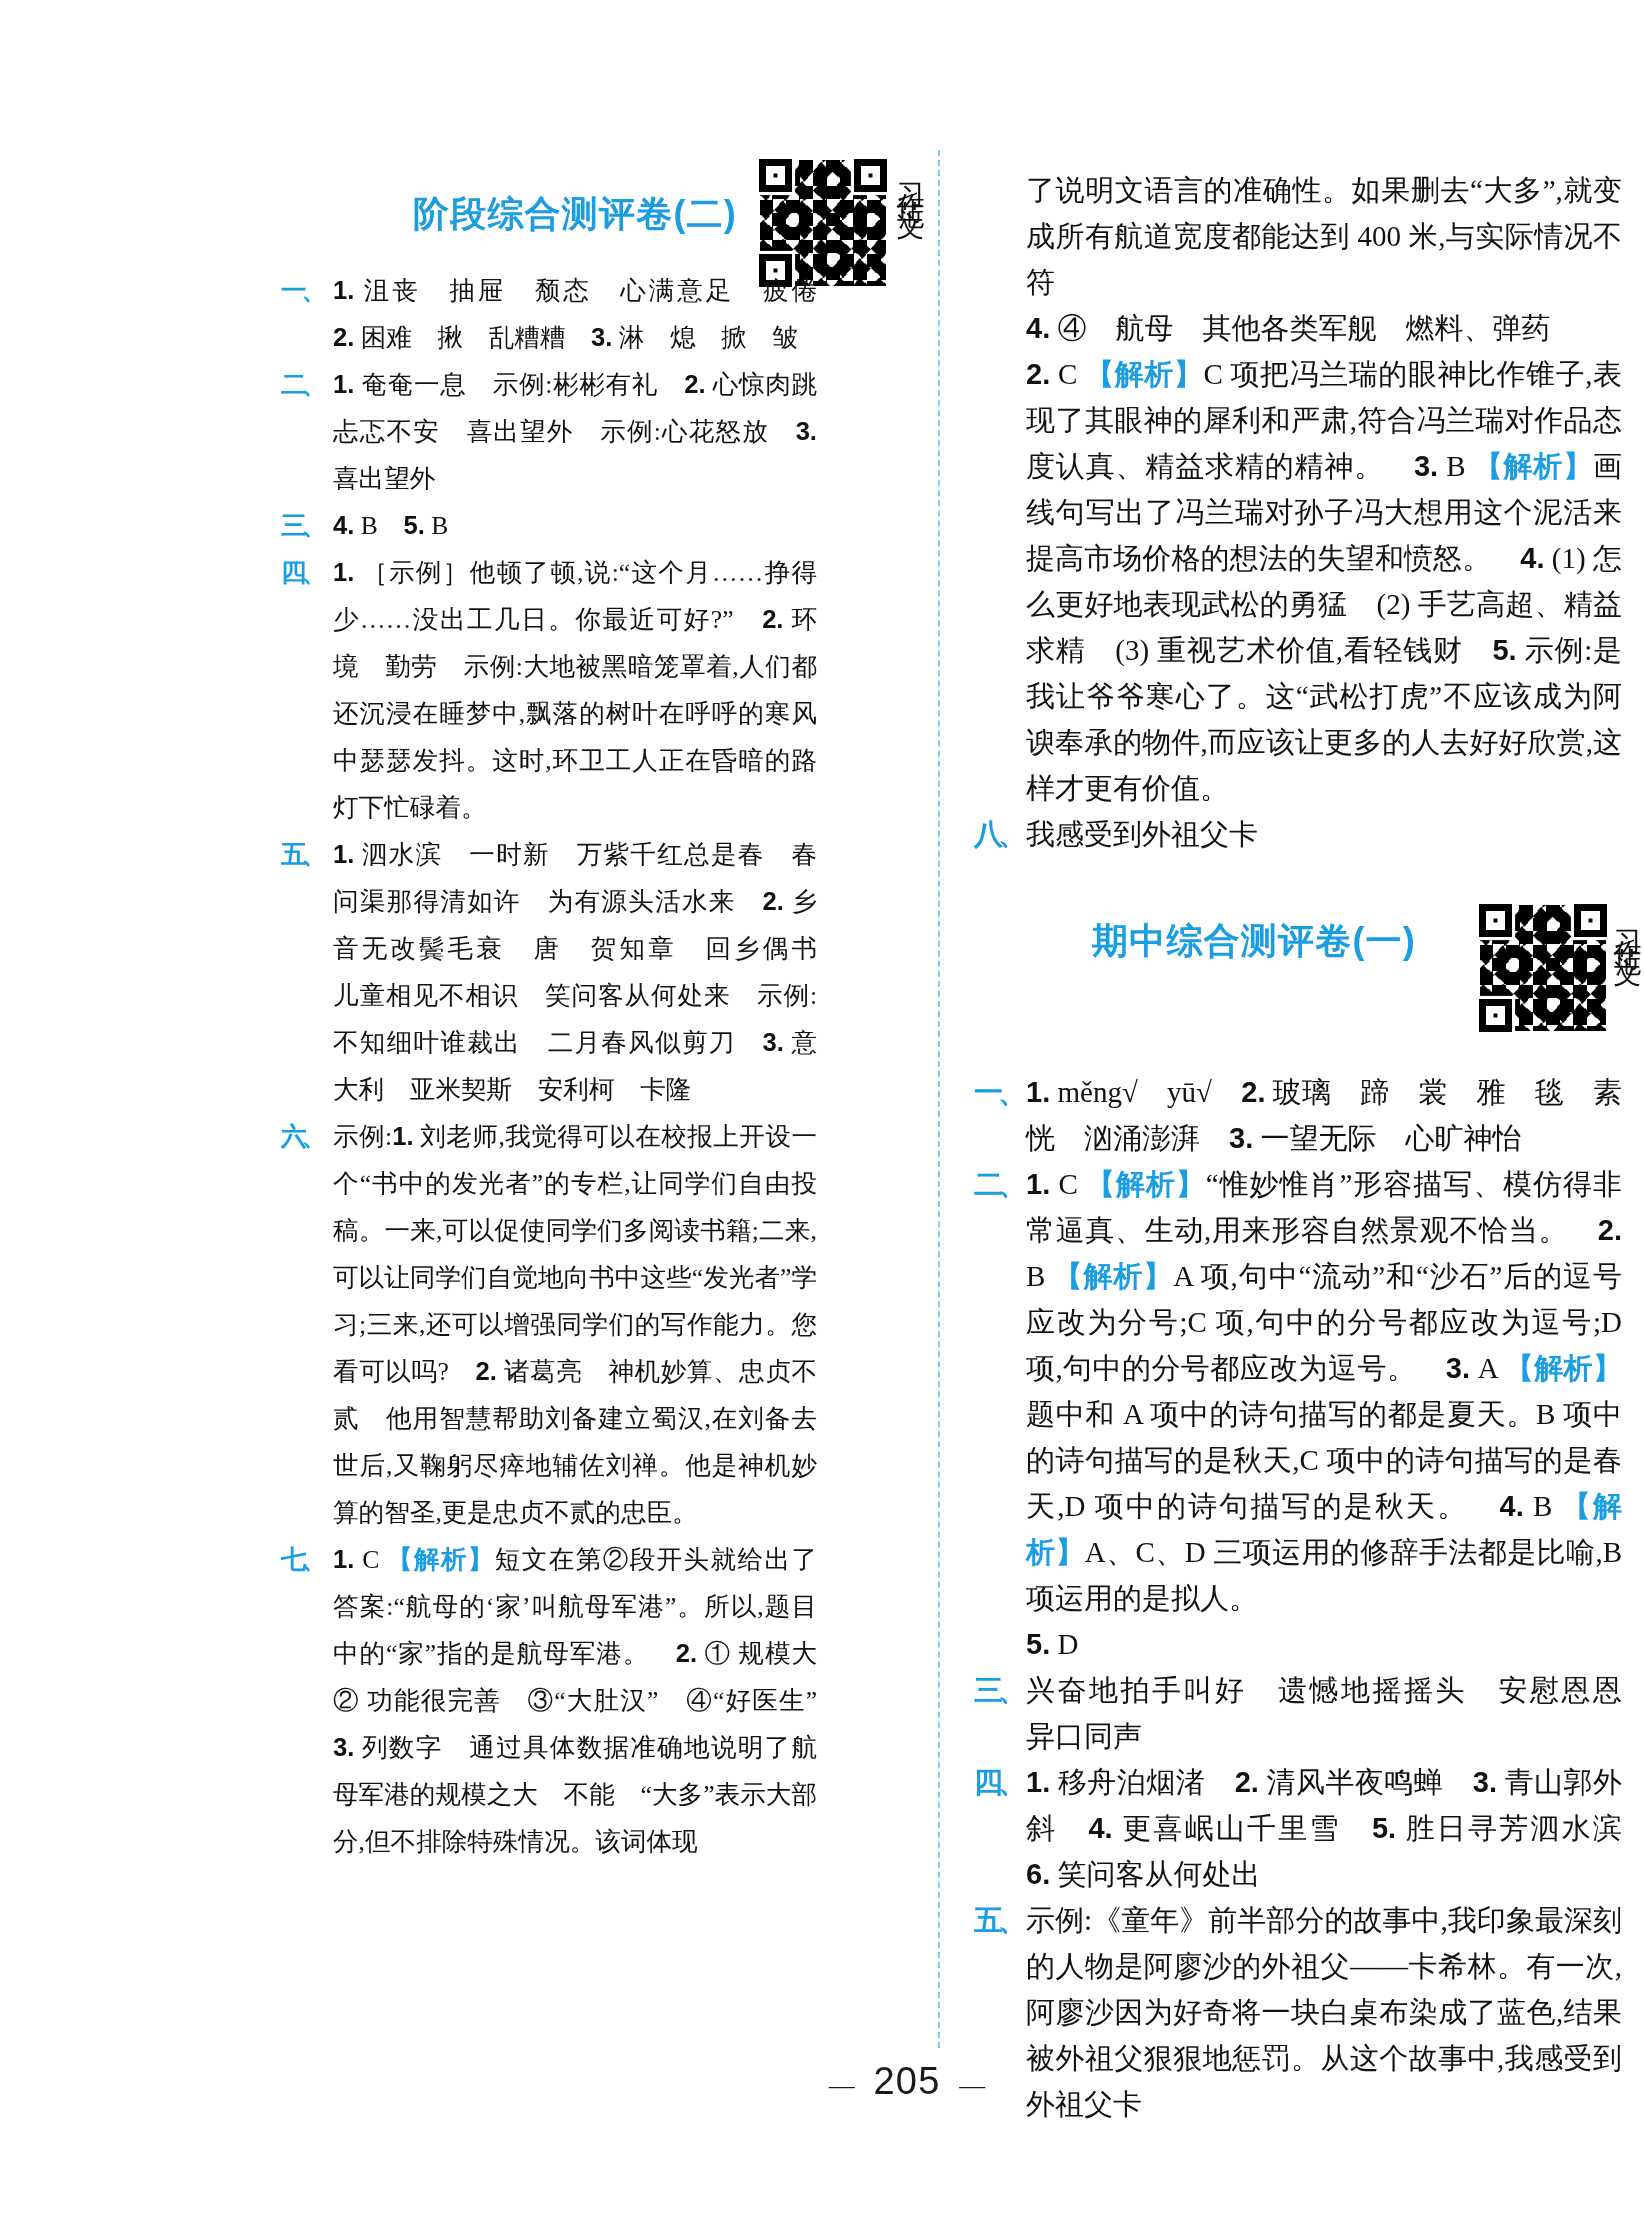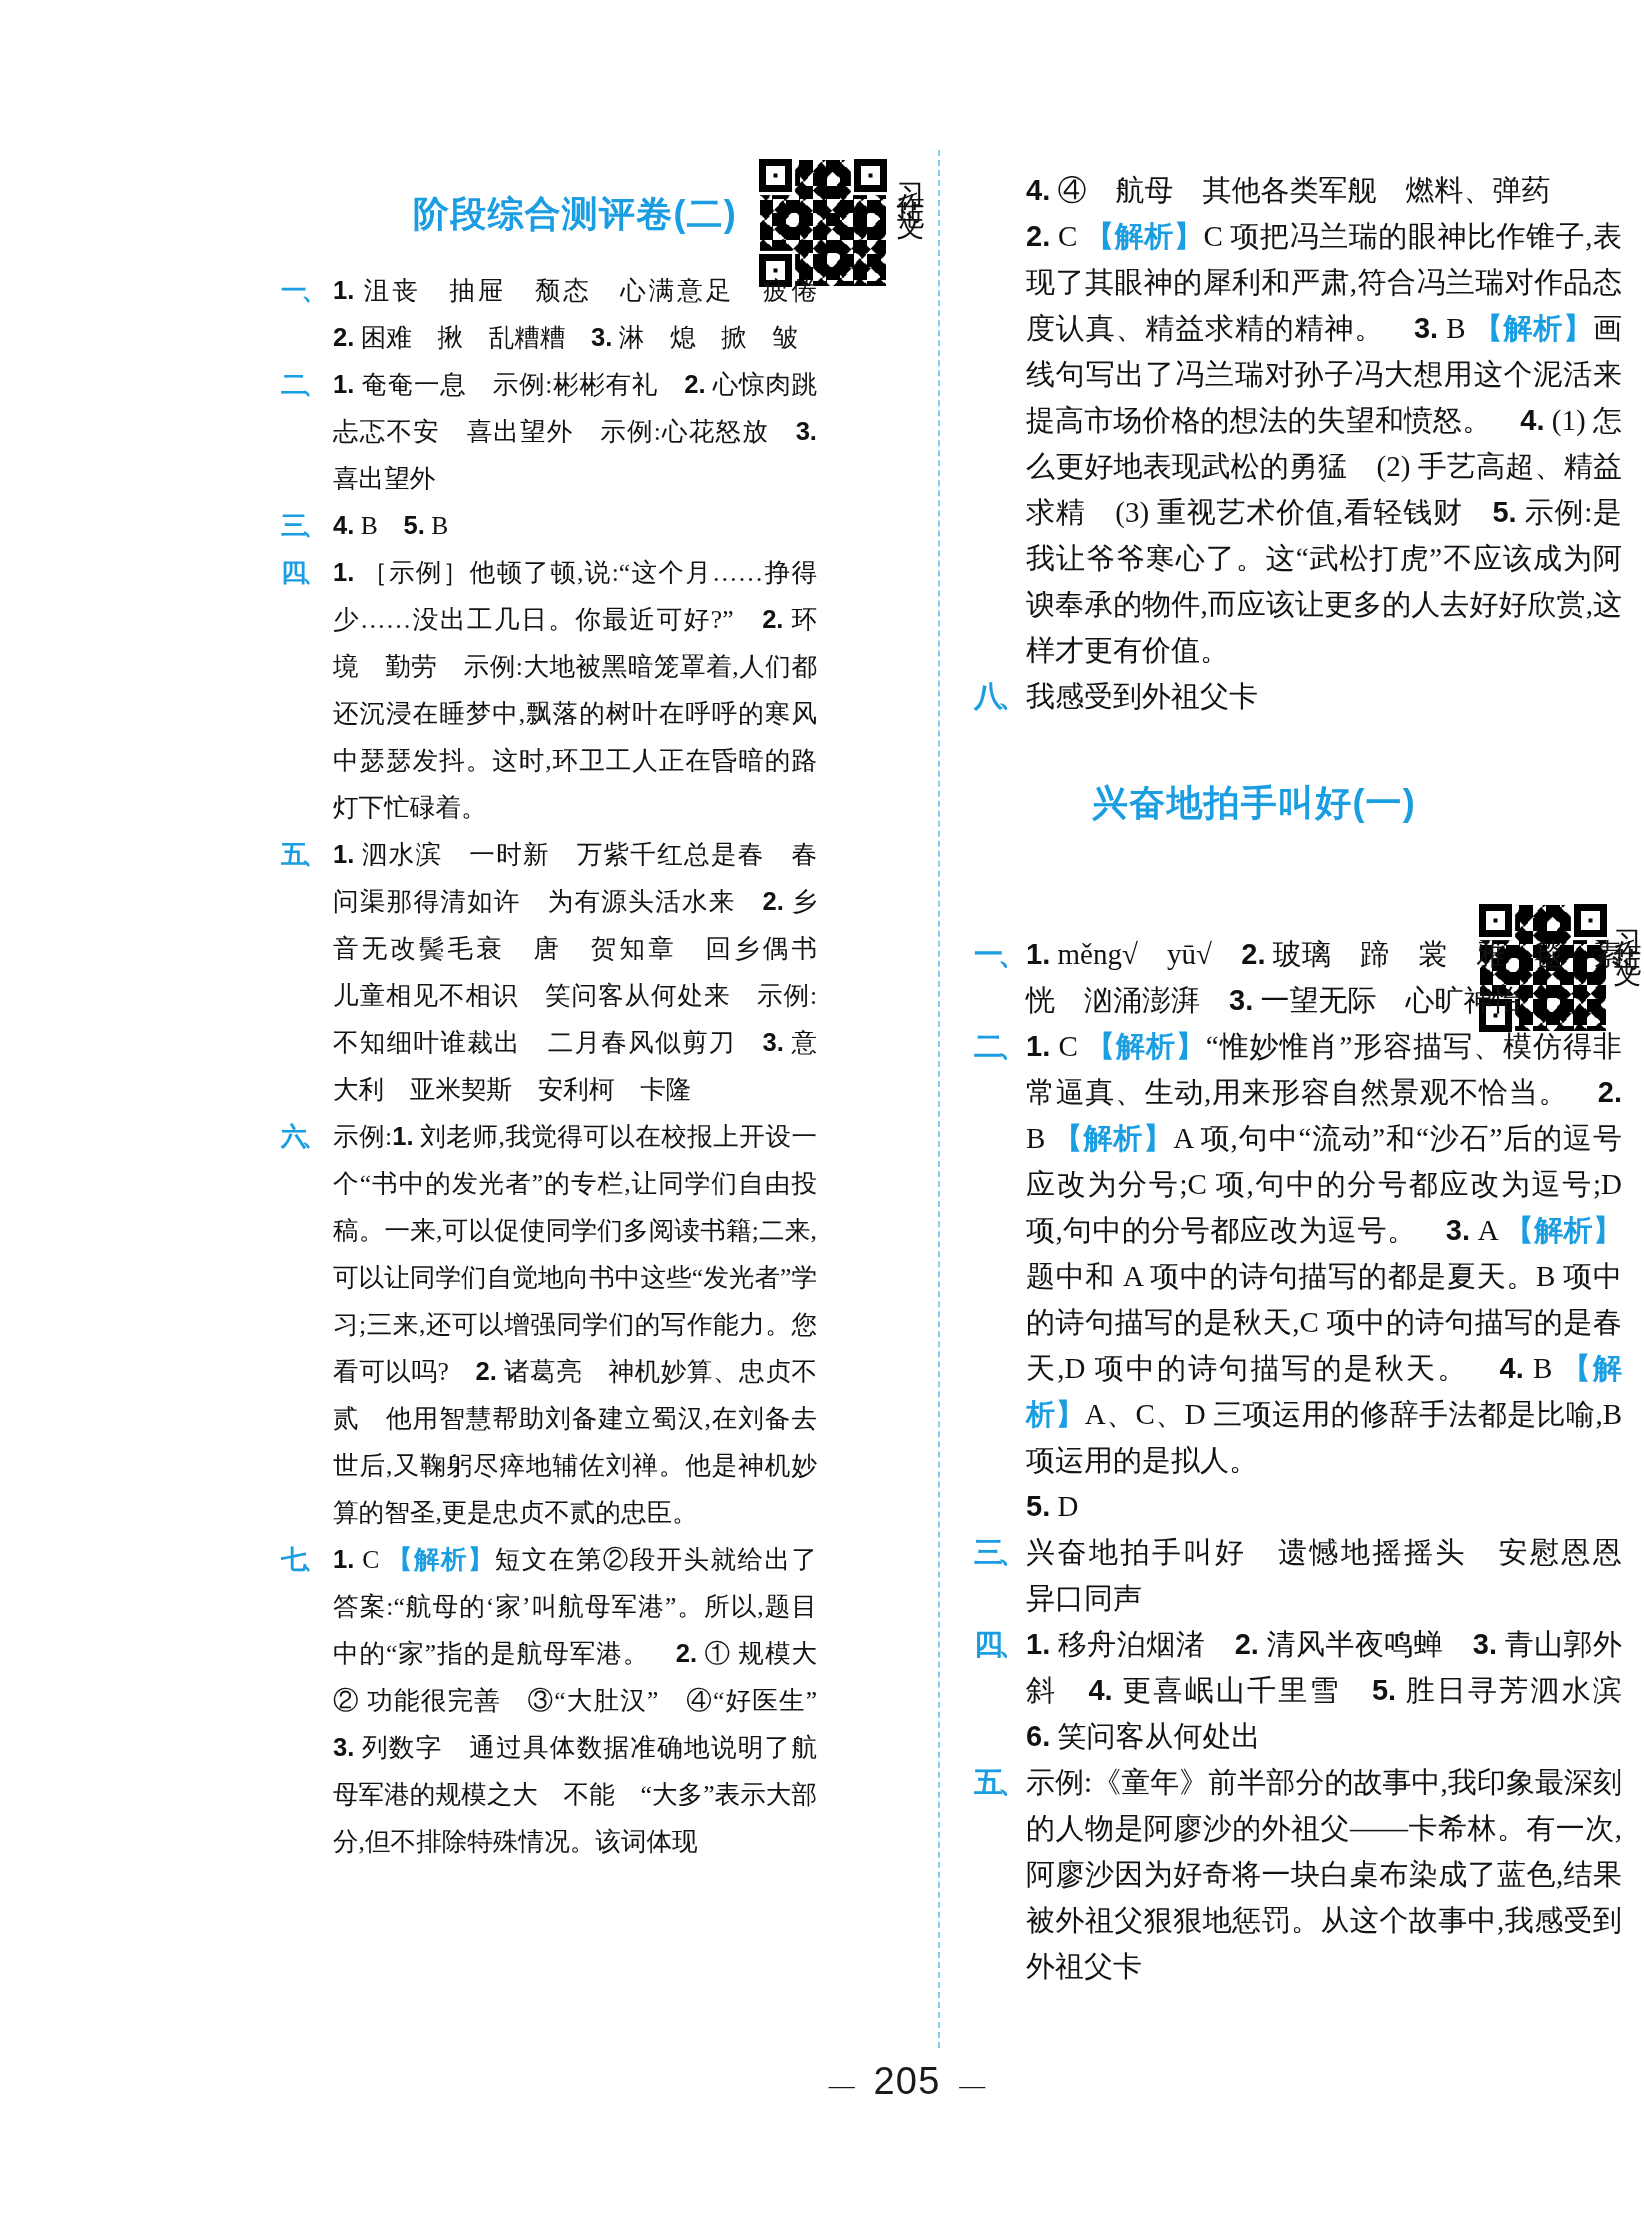--- a/index.html
+++ b/index.html
@@ -140,40 +140,44 @@
         <p class="para">
           <span class="marker">七、</span>
           <span class="txt"><b class="n">1.</b> C <span class="tag">【解析】</span>短文在第②段开头就给出了答案:“航母的‘家’叫航母军港”。所以,题目中的“家”指的是航母军港。　<b class="n">2.</b> ① 规模大　② 功能很完善　③“大肚汉”　④“好医生”　<b class="n">3.</b> 列数字　通过具体数据准确地说明了航母军港的规模之大　不能　“大多”表示大部分,但不排除特殊情况。该词体现</span>
         </p>
       </div>
   </div>
 
   <div class="col col-right">
     <div>
 
+        <p class="para">
+          
+          <span class="txt">了说明文语言的准确性。如果删去“大多”,就变成所有航道宽度都能达到 400 米,与实际情况不符</span>
+        </p>
 
         <p class="para">
           
           <span class="txt"><b class="n">4.</b> ④　航母　其他各类军舰　燃料、弹药</span>
         </p>
 
 
         <p class="para">
           
           <span class="txt"><b class="n">2.</b> C <span class="tag">【解析】</span>C 项把冯兰瑞的眼神比作锥子,表现了其眼神的犀利和严肃,符合冯兰瑞对作品态度认真、精益求精的精神。　<b class="n">3.</b> B <span class="tag">【解析】</span>画线句写出了冯兰瑞对孙子冯大想用这个泥活来提高市场价格的想法的失望和愤怒。　<b class="n">4.</b> (1) 怎么更好地表现武松的勇猛　(2) 手艺高超、精益求精　(3) 重视艺术价值,看轻钱财　<b class="n">5.</b> 示例:是我让爷爷寒心了。这“武松打虎”不应该成为阿谀奉承的物件,而应该让更多的人去好好欣赏,这样才更有价值。</span>
         </p>
 
         <p class="para">
           <span class="marker">八、</span>
           <span class="txt">我感受到外祖父卡</span>
         </p>
       </div>
 
     <div class="title-block">
-      <h1 class="page-title">兴奋地拍手叫好(一)</h1>
+      <h1 class="page-title">期中综合测评卷(一)</h1>
     </div>
 
     <div>
 
         <p class="para">
           <span class="marker">一、</span>
           <span class="txt"><b class="n">1.</b> měng√　yū√　<b class="n">2.</b> 玻璃　蹄　裳　雅　毯　素　恍　汹涌澎湃　<b class="n">3.</b> 一望无际　心旷神怡</span>
         </p>
 
 

